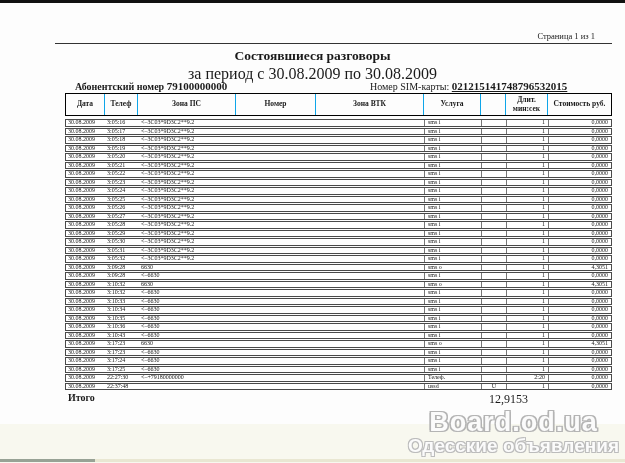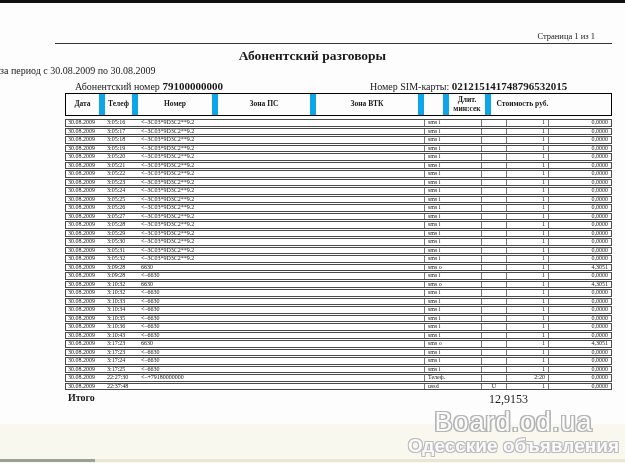--- a/index.html
+++ b/index.html
@@ -7,31 +7,31 @@
   body { position:relative; background:#fdfdfd; font-family:"Liberation Serif","DejaVu Serif",serif; color:#1a1a1a; }
 
   #topbar { position:absolute; left:0; top:0; width:625px; height:3px; background:#111; }
 
   #page-indicator { position:absolute; top:31px; right:30px; font-size:8.5px; }
 
   #header-rule { position:absolute; top:43px; left:55px; width:557px; height:1px; background:#333; }
 
   #title { position:absolute; top:48px; left:0; width:625px; text-align:center;
            font-size:13.5px; font-weight:bold; }
-  #subtitle { position:absolute; top:65px; left:0; width:625px; text-align:left; font-size:10px; }
-
-  #subscriber-line { position:absolute; top:80px; left:75px; font-size:10px; }
+  #subtitle { position:absolute; top:65px; left:0; width:625px; text-align:center; font-size:16px; }
+
+  #subscriber-line { position:absolute; top:80px; left:75px; font-size:10px;font-weight:bold; }
   #subscriber-line b { font-size:11px; }
   #sim-line { position:absolute; top:80px; left:370px; font-size:10px; }
-  #sim-line b { font-size:11px; }
+  #sim-line b { font-size:11px;text-decoration:underline; }
 
   
   #table-header { position:absolute; top:93px; left:65px; display:flex; height:23px;
                   border:1px solid #000; width:547px; }
-  .hcell { border-right:6px solid #0ea5e9; display:flex; align-items:center; justify-content:center;
+  .hcell { border-right:1px solid #0ea5e9; display:flex; align-items:center; justify-content:center;
            text-align:center; font-weight:bold; font-size:7.5px; line-height:8.5px;
            white-space:normal; overflow:hidden; padding:0 1px; }
   .hcell:last-child { border-right:none; }
 
   
   #table-body { position:absolute; top:119px; left:65px; width:547px; }
   .trow { display:flex; height:7.5px; margin-bottom:1px; border:1px solid #4a4a4a;
           font-size:6px; line-height:5.3px; overflow:hidden; background:#fff; }
   .cell { height:100%; overflow:hidden; white-space:nowrap; }
 
@@ -54,56 +54,57 @@
   #total-value { position:absolute; right:26px; font-weight:normal; font-size:12px; }
 
   
   #bottom-bg { position:absolute; left:0; top:424px; width:625px; height:39px; background:#f8f8ef; }
   #bottom-line { position:absolute; left:0; top:459px; width:625px; height:3px; background:#e9e7d2; }
   #bottom-left-seg { position:absolute; left:0; top:459px; width:95px; height:3px; background:#98a295; }
 
   
   #watermark { position:absolute; right:6px; top:407px; text-align:center;
                font-family:"Liberation Sans","DejaVu Sans",sans-serif; pointer-events:none; }
-  #wm-title { font-size:27px; font-weight:normal; color:#fbfbfb; letter-spacing:1px;
+  #wm-title { font-size:27px; font-weight:bold; color:#fbfbfb; letter-spacing:1px;
               text-shadow:-1.4px -1.4px 0 #b4b4b4, 1.4px -1.4px 0 #b4b4b4,
                           -1.4px 1.4px 0 #b4b4b4, 1.4px 1.4px 0 #b4b4b4; }
   #wm-sub { font-size:19px; font-weight:bold; color:#fbfbfb; margin-top:-3px;
             text-shadow:-1px -1px 0 #bcbcbc, 1px -1px 0 #bcbcbc,
                         -1px 1px 0 #bcbcbc, 1px 1px 0 #bcbcbc; }
 </style>
 </head>
 <body>
 
 <div id="topbar"></div>
 <div id="bottom-bg"></div>
 <div id="bottom-line"></div>
 <div id="bottom-left-seg"></div>
 
 <div id="page-indicator">Страница 1 из 1</div>
 <div id="header-rule"></div>
 
-<div id="title">Абонентский разговоры</div>
+<div id="title">Состоявшиеся разговоры</div>
 <div id="subtitle">за период с 30.08.2009 по 30.08.2009</div>
 
 <div id="subscriber-line">
   <span>Абонентский номер</span>
   <b>79100000000</b>
 </div>
 <div id="sim-line">
   <span>Номер SIM-карты:</span>
   <b>021215141748796532015</b>
 </div>
 
 <div id="table-header">
   <div class="hcell h0">Дата</div>
   <div class="hcell h1">Телеф</div>
+  <div class="hcell h3">Зона ПС</div>
   <div class="hcell h2">Номер</div>
-  <div class="hcell h3">Зона ПС</div>
   <div class="hcell h4">Зона ВТК</div>
+  <div class="hcell h5">Услуга</div>
   <div class="hcell h6"></div>
   <div class="hcell h7">Длит. мин:сек</div>
   <div class="hcell h8">Стоимость руб.</div>
 </div>
 
 <div id="table-body">
     <div class="trow">
       <div class="cell c-date">30.08.2009</div>
       <div class="cell c-time">3:05:16</div>
       <div class="cell c-number">&lt;–3C03*9D3C2**9.2</div>

